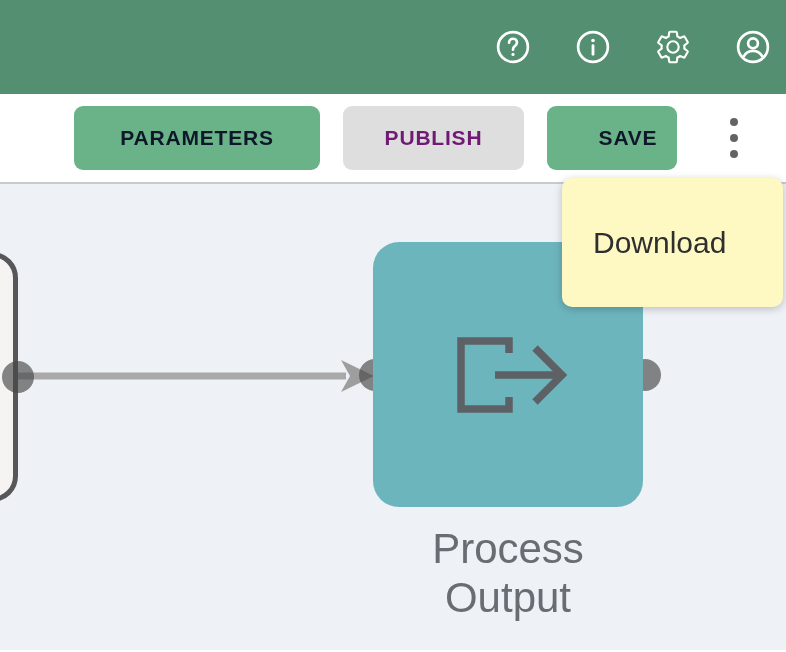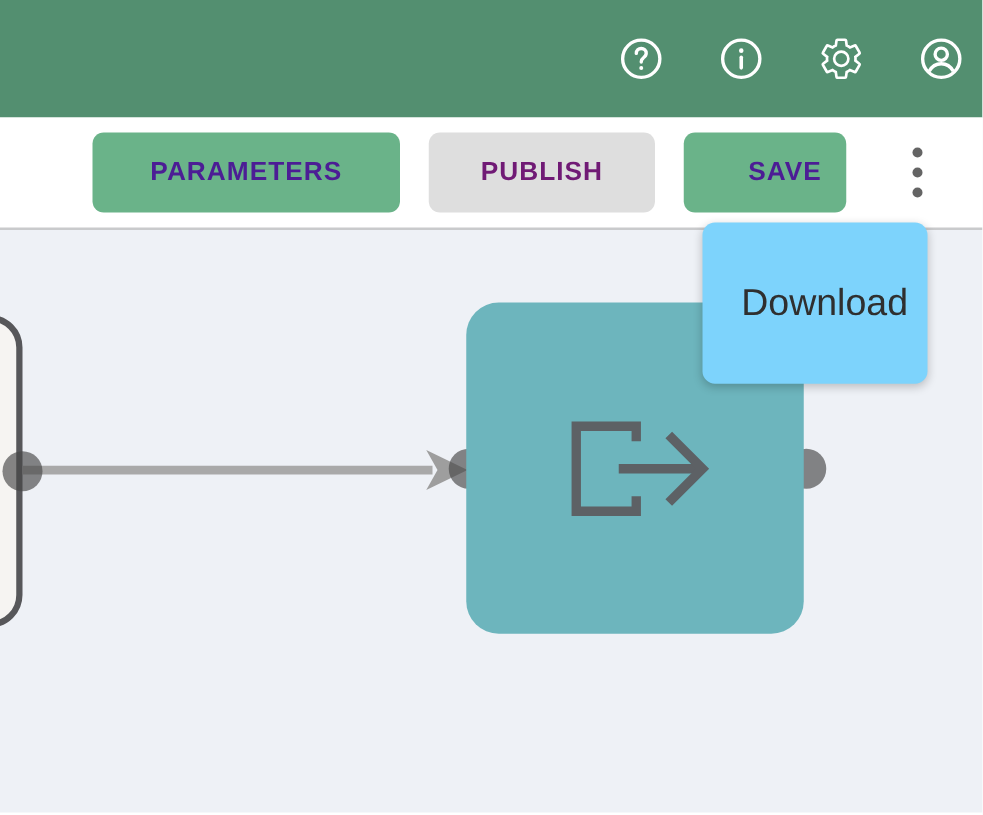--- a/index.html
+++ b/index.html
@@ -13,21 +13,21 @@
     justify-content:center; cursor:pointer; background:none; border:none; }
   .app-bar svg { width:38px; height:38px; }
 
   
   .toolbar { height:90px; background:#ffffff; border-bottom:2px solid #c9cacc;
     display:flex; align-items:center; justify-content:flex-end;
     padding-right:30px; gap:23px; }
   .btn { height:64px; border:none; border-radius:9px; font-size:21px;
     font-weight:bold; letter-spacing:0.8px; cursor:pointer;
     font-family:"Liberation Sans","DejaVu Sans",sans-serif; }
-  .btn-green { background:#6ab389; color:#4c1d95;text-align:center; }
+  .btn-green { background:#6ab389; color:#0f172a;text-align:center; }
   .btn-parameters { width:246px; }
   .btn-publish { width:181px; background:#dedede; color:#701a75; cursor:default; }
   .btn-save { width:130px;padding-left:32px; }
   .kebab { width:44px; height:64px; margin-left:12px; display:flex; flex-direction:column;
     align-items:center; justify-content:center; gap:8px; background:none; border:none;
     cursor:pointer; }
   .kebab .dot { width:8px; height:8px; border-radius:50%; background:#646464; }
 
   
   .canvas { position:relative; height:466px; background:#eef1f6; overflow:hidden; }
@@ -38,22 +38,22 @@
 
   .node-teal { position:absolute; left:373px; top:58px; width:270px; height:265px;
     background:#6db5bd; border-radius:26px; display:flex; align-items:center;
     justify-content:center; cursor:pointer; }
   .node-teal svg { width:124px; height:84px; margin-left:10px; }
 
   .node-label { position:absolute; left:343px; top:340px; width:330px;
     text-align:center; font-size:42px; line-height:49px; color:#696d73; }
 
   
-  .dropdown { position:absolute; left:562px; top:178px; width:180px; height:129px;
-    background:#7dd3fc; border-radius:10px; box-shadow:0 2px 8px rgba(0,0,0,0.22);
+  .dropdown { position:absolute; left:562px; top:178px; width:221px; height:129px;
+    background:#fef9c3; border-radius:10px; box-shadow:0 2px 8px rgba(0,0,0,0.22);
     z-index:10; display:flex; align-items:center; }
   .dropdown .menu-item { padding-left:31px; font-size:30px; color:#2f2f2f;
     cursor:pointer; width:100%; }
 </style>
 </head>
 <body>
 
 <header class="app-bar">
   <button class="icon-btn">
     <svg viewBox="0 0 24 24">
@@ -107,17 +107,21 @@
   </svg>
 
   <div class="node-teal">
     <svg viewBox="0 0 124 84">
       <path d="M58 20 L58 8 L10 8 L10 76 L58 76 L58 64" fill="none" stroke="#5d6165" stroke-width="7.5"></path>
       <line x1="44" y1="42" x2="110" y2="42" stroke="#5d6165" stroke-width="7.5"></line>
       <path d="M84 15 L111 42 L84 69" fill="none" stroke="#5d6165" stroke-width="7.5"></path>
     </svg>
   </div>
 
+  <div class="node-label">
+    <div>Process</div>
+    <div>Output</div>
+  </div>
 </div>
 
 <div class="dropdown">
   <div class="menu-item">Download</div>
 </div>
 
 </body></html>

